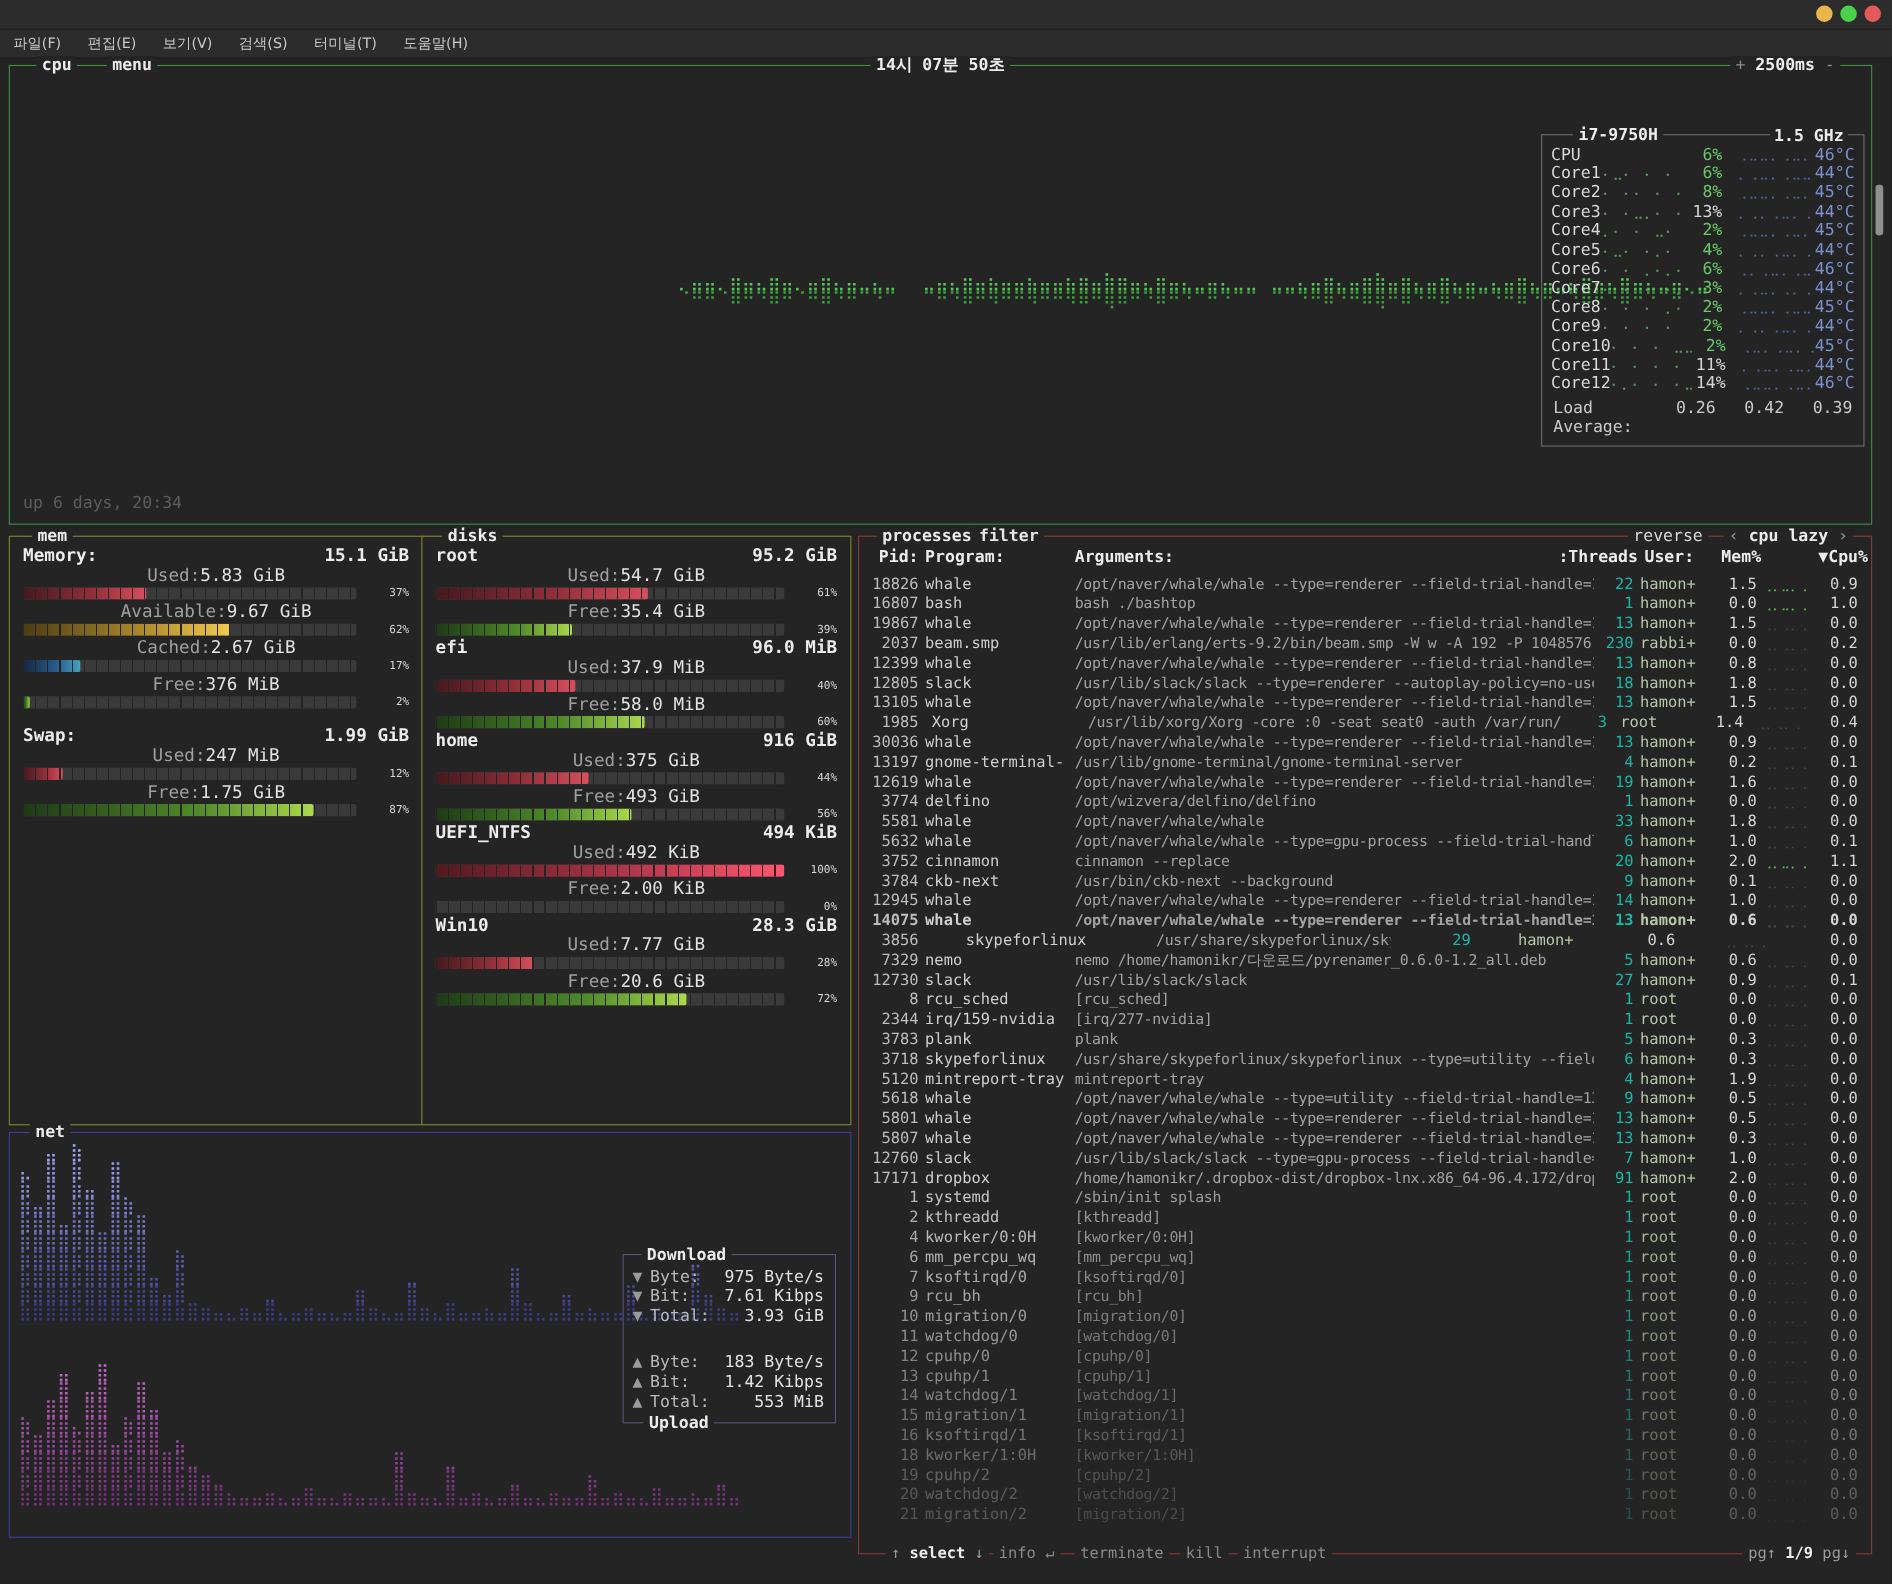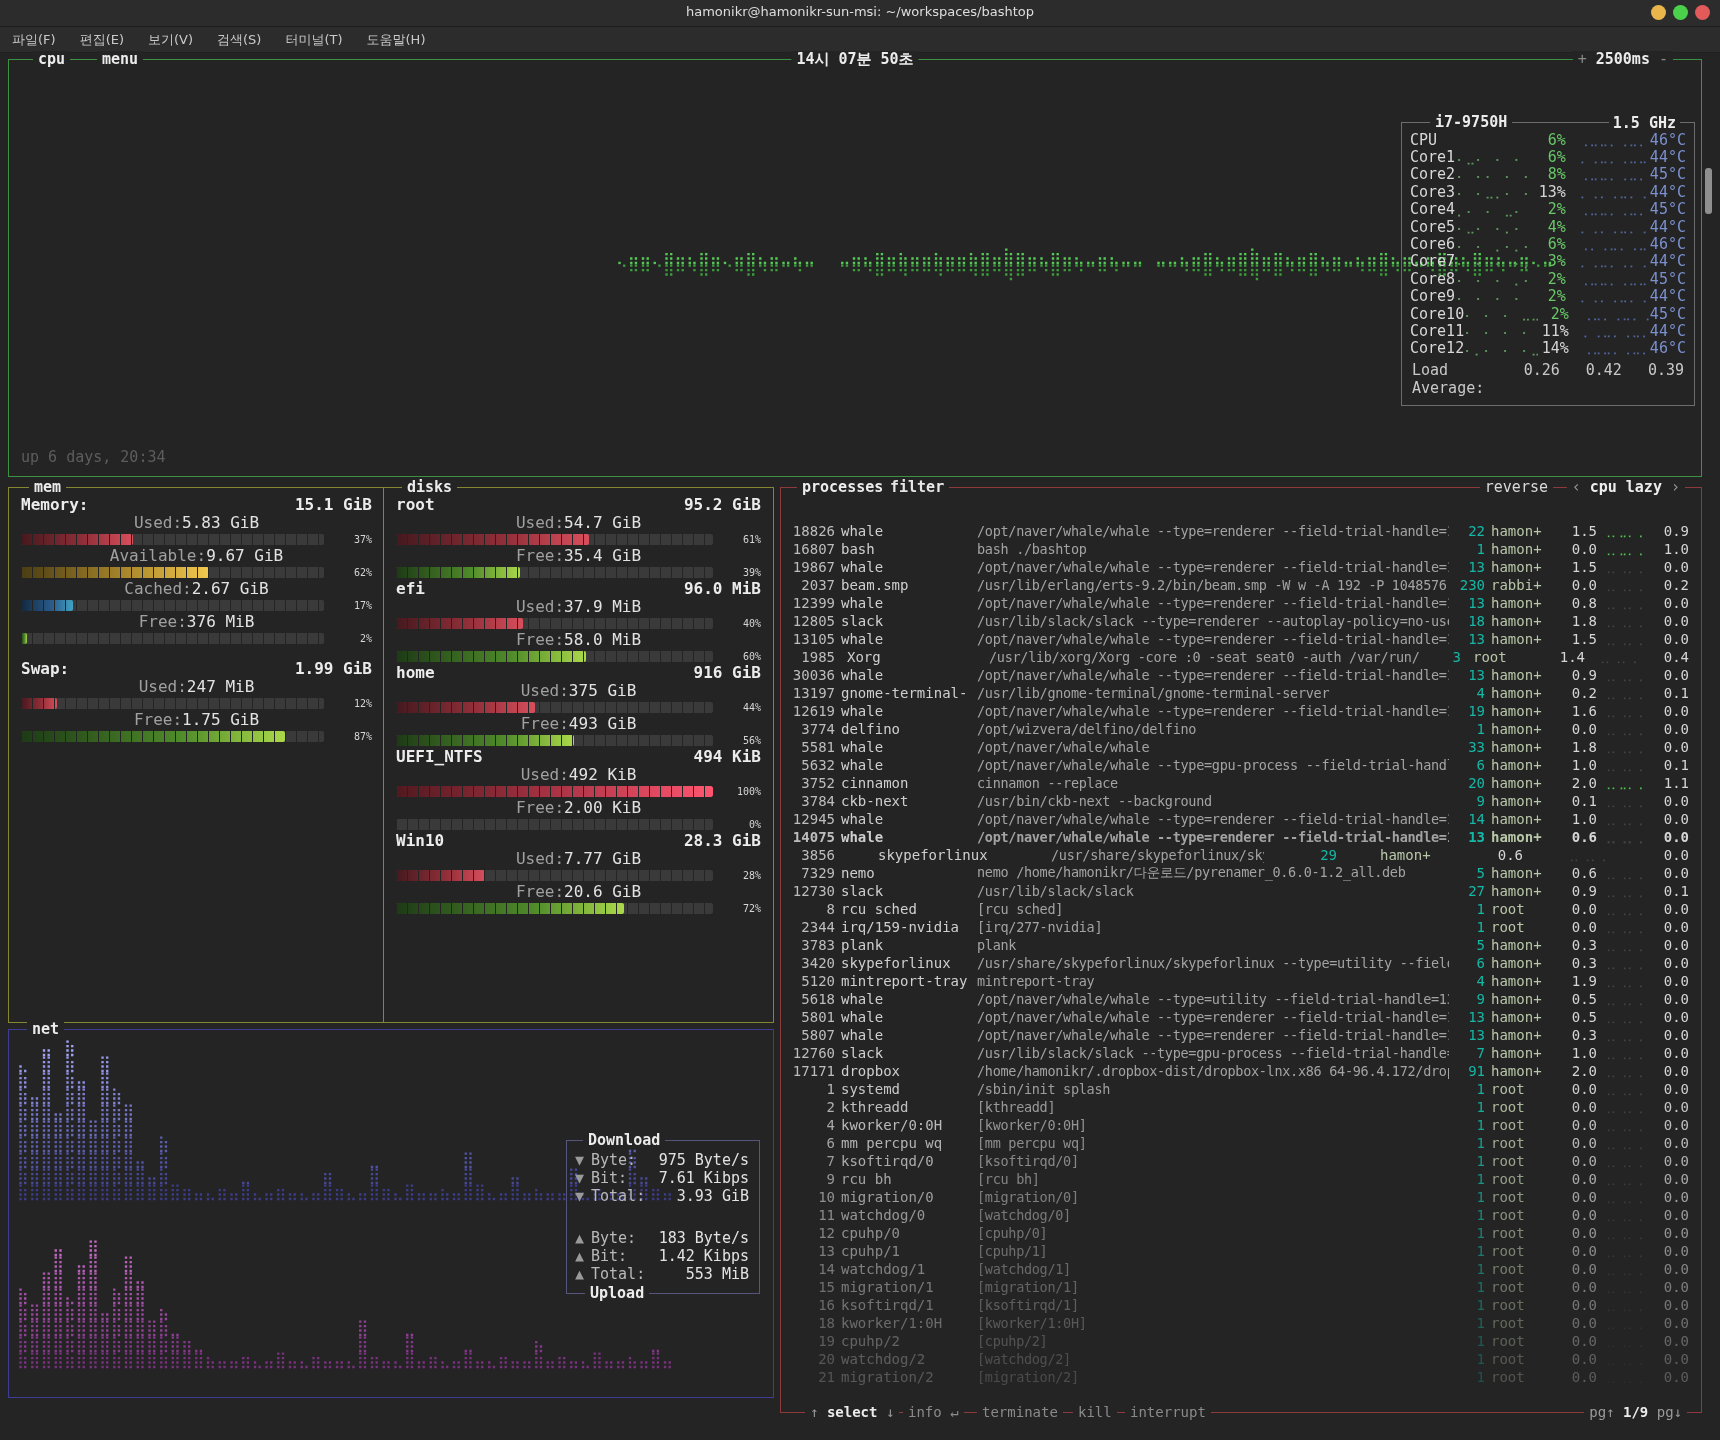--- a/index.html
+++ b/index.html
@@ -102,21 +102,20 @@
   .filter-btn{left:104px;color:#e6e6e6;}
   .reverse-btn{right:148px;left:auto;font-weight:normal;color:#d9d9d9;}
   .sort-btn{right:16px;left:auto;}
   .sort-btn .ar{color:#9a9a9a;font-weight:normal;}
 </style>
 </head>
 <body>
 
 <div class="window">
   <div class="titlebar">
-    <span class="title">hamonikr@hamonikr-sun-msi: ~/workspaces/bashtop</span>
     <div class="controls" id="win-controls">
         <span class="wbtn" style="background: rgb(233, 182, 76);"></span>
         <span class="wbtn" style="background: rgb(75, 208, 75);"></span>
         <span class="wbtn" style="background: rgb(226, 90, 90);"></span>
       </div>
   </div>
   <nav class="menubar" id="menubar">
       <span>파일(F)</span>
       <span>편집(E)</span>
       <span>보기(V)</span>
@@ -510,20 +509,30 @@
         <span class="bbot ulabel">Upload</span>
       </div>
     </div>
 
     <div class="box proc-box" style="left:780px;top:434px;width:920px;height:924px;">
       <span class="blabel" style="left:16px;">processes</span>
       <span class="blabel filter-btn">filter</span>
       <span class="blabel reverse-btn">reverse</span>
       <span class="blabel sort-btn"><span class="ar">‹</span> <span>cpu lazy</span> <span class="ar">›</span></span>
 
+      <div class="proc-head">
+        <span class="h-pid">Pid:</span>
+        <span>Program:</span>
+        <span>Arguments:</span>
+        <span class="h-thr" style="white-space:nowrap;direction:rtl;">Threads:</span>
+        <span>User:</span>
+        <span class="h-mem">Mem%</span>
+        <span></span>
+        <span class="h-cpu">▼Cpu%</span>
+      </div>
       <div class="proc-rows" id="proc-rows">
           <div class="proc-row" style="opacity: 1;">
             <span class="c-pid">18826</span>
             <span class="c-prog">whale</span>
             <span class="c-args">/opt/naver/whale/whale --type=renderer --field-trial-handle=13721</span>
             <span class="c-thr">22</span>
             <span class="c-user">hamon+</span>
             <span class="c-mem">1.5</span>
             <span class="c-g act">⢀⡀⣀⡀⢀</span>
             <span class="c-cpu">0.9</span>
@@ -752,21 +761,21 @@
             <span class="c-pid">3783</span>
             <span class="c-prog">plank</span>
             <span class="c-args">plank</span>
             <span class="c-thr">5</span>
             <span class="c-user">hamon+</span>
             <span class="c-mem">0.3</span>
             <span class="c-g">⢀⡀⢀⡀⢀</span>
             <span class="c-cpu">0.0</span>
           </div>
           <div class="proc-row" style="opacity: 1;">
-            <span class="c-pid">3420</span>
+            <span class="c-pid">3718</span>
             <span class="c-prog">skypeforlinux</span>
             <span class="c-args">/usr/share/skypeforlinux/skypeforlinux --type=utility --field-tri</span>
             <span class="c-thr">6</span>
             <span class="c-user">hamon+</span>
             <span class="c-mem">0.3</span>
             <span class="c-g">⢀⡀⢀⡀⢀</span>
             <span class="c-cpu">0.0</span>
           </div>
           <div class="proc-row" style="opacity: 1;">
             <span class="c-pid">5120</span>

